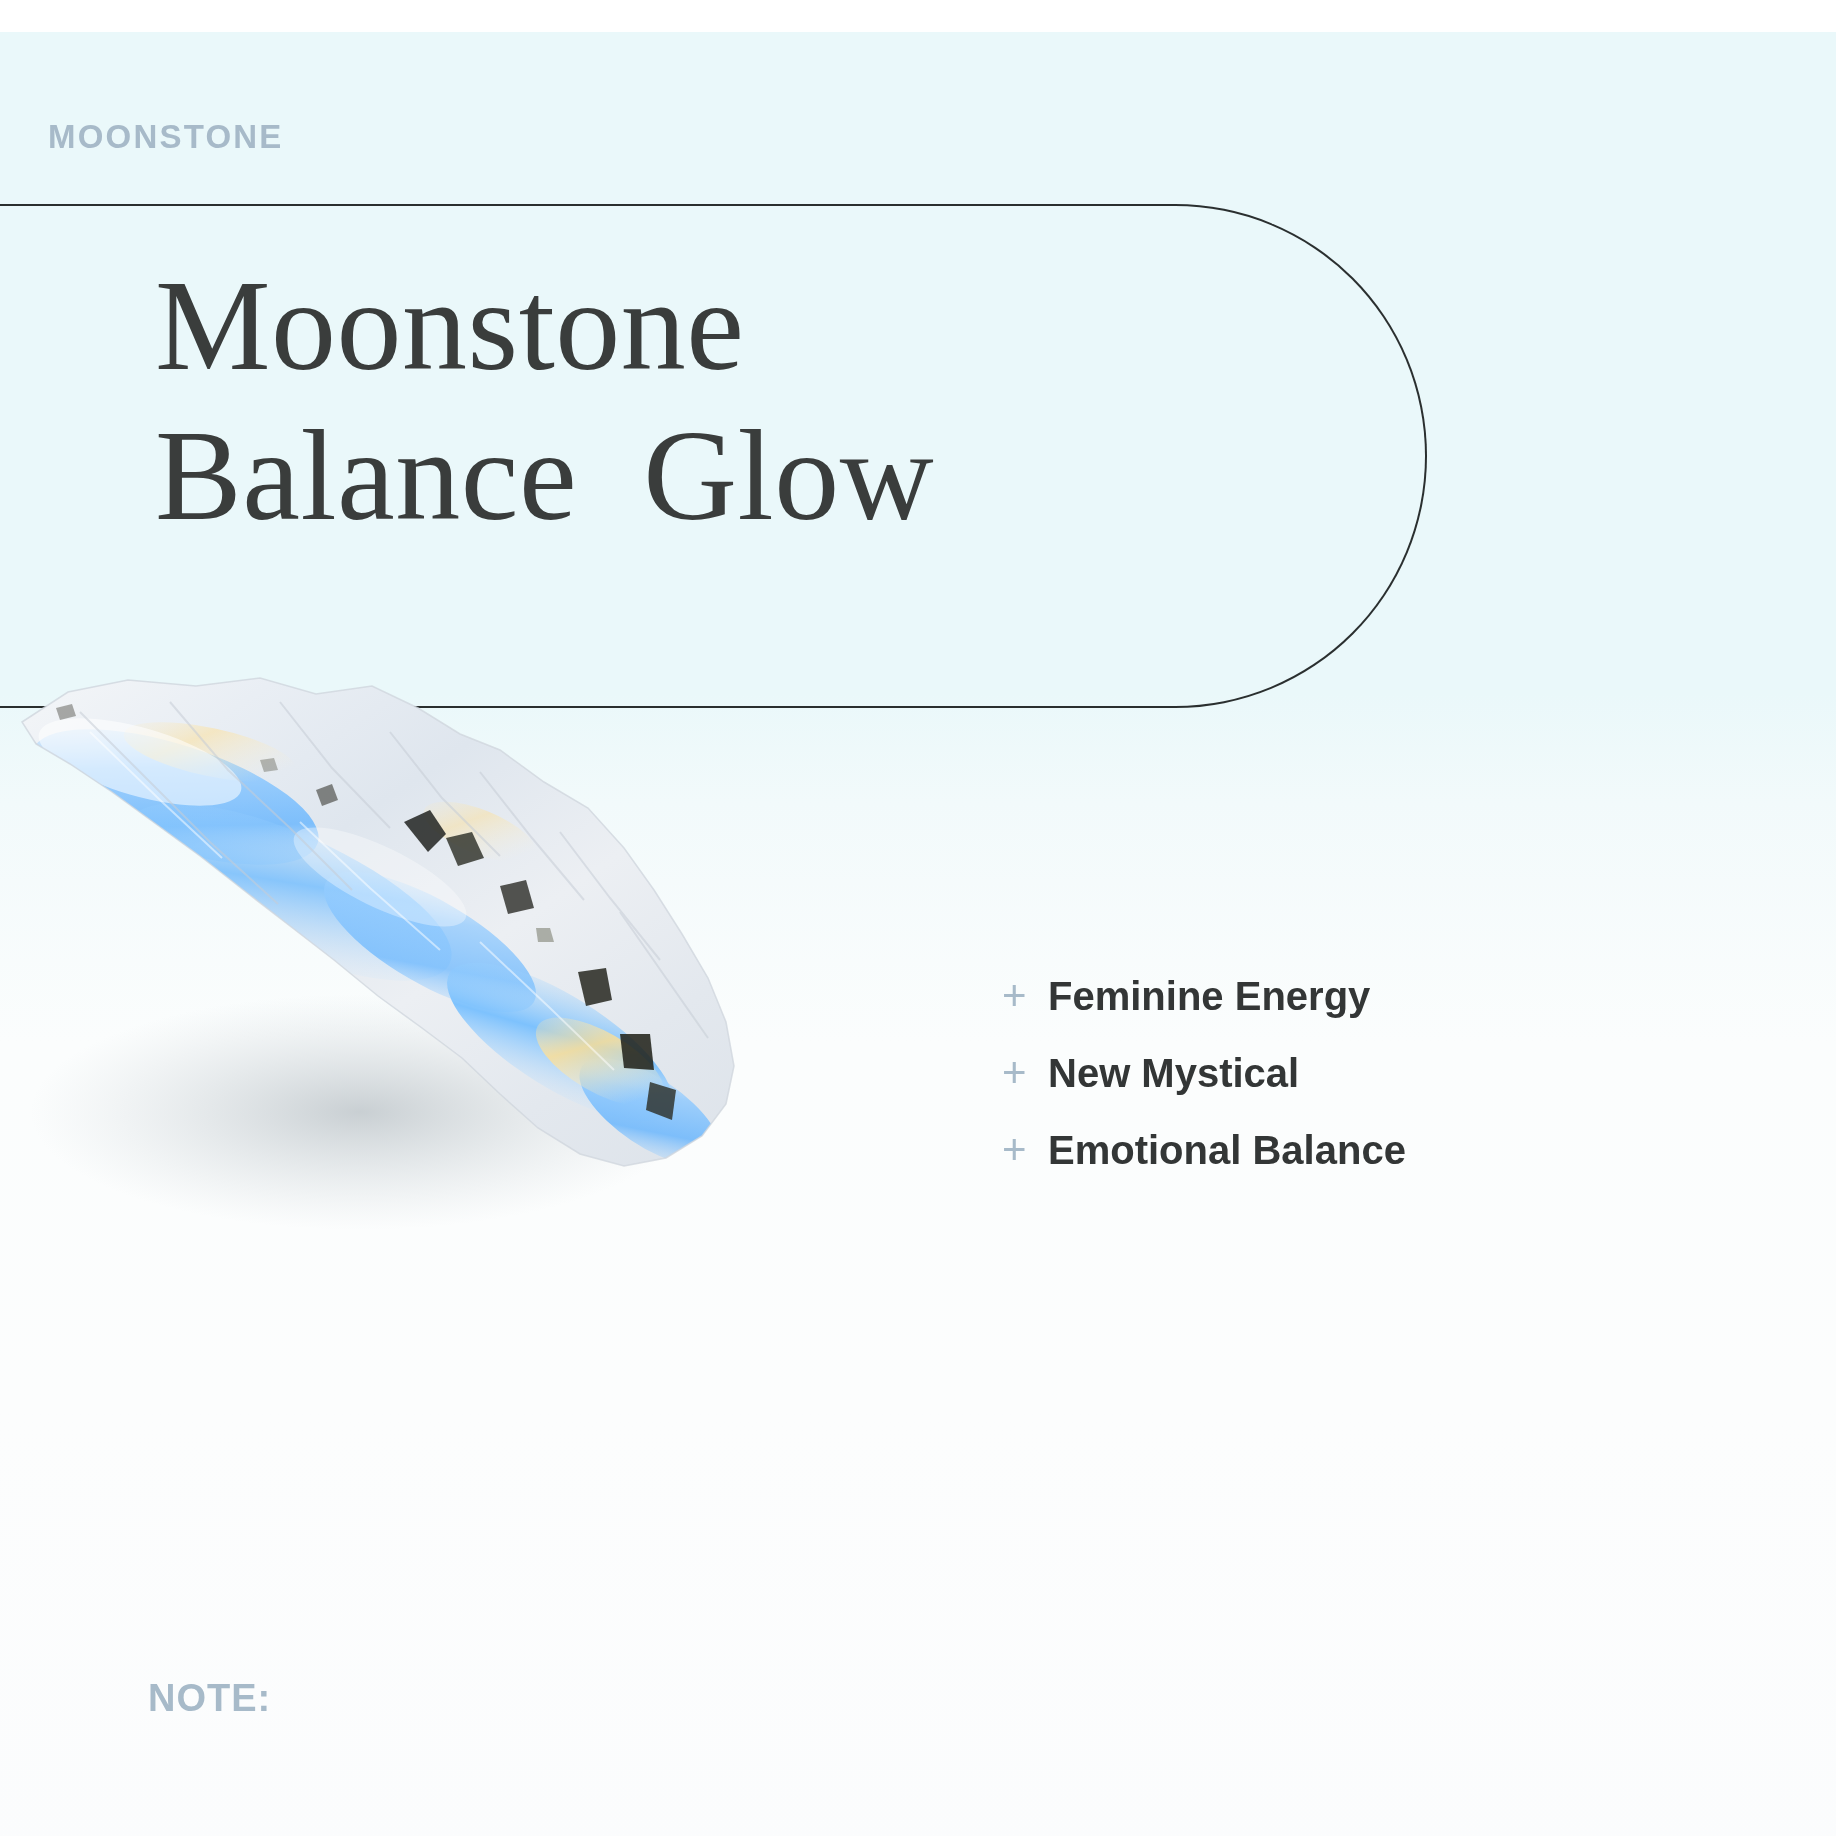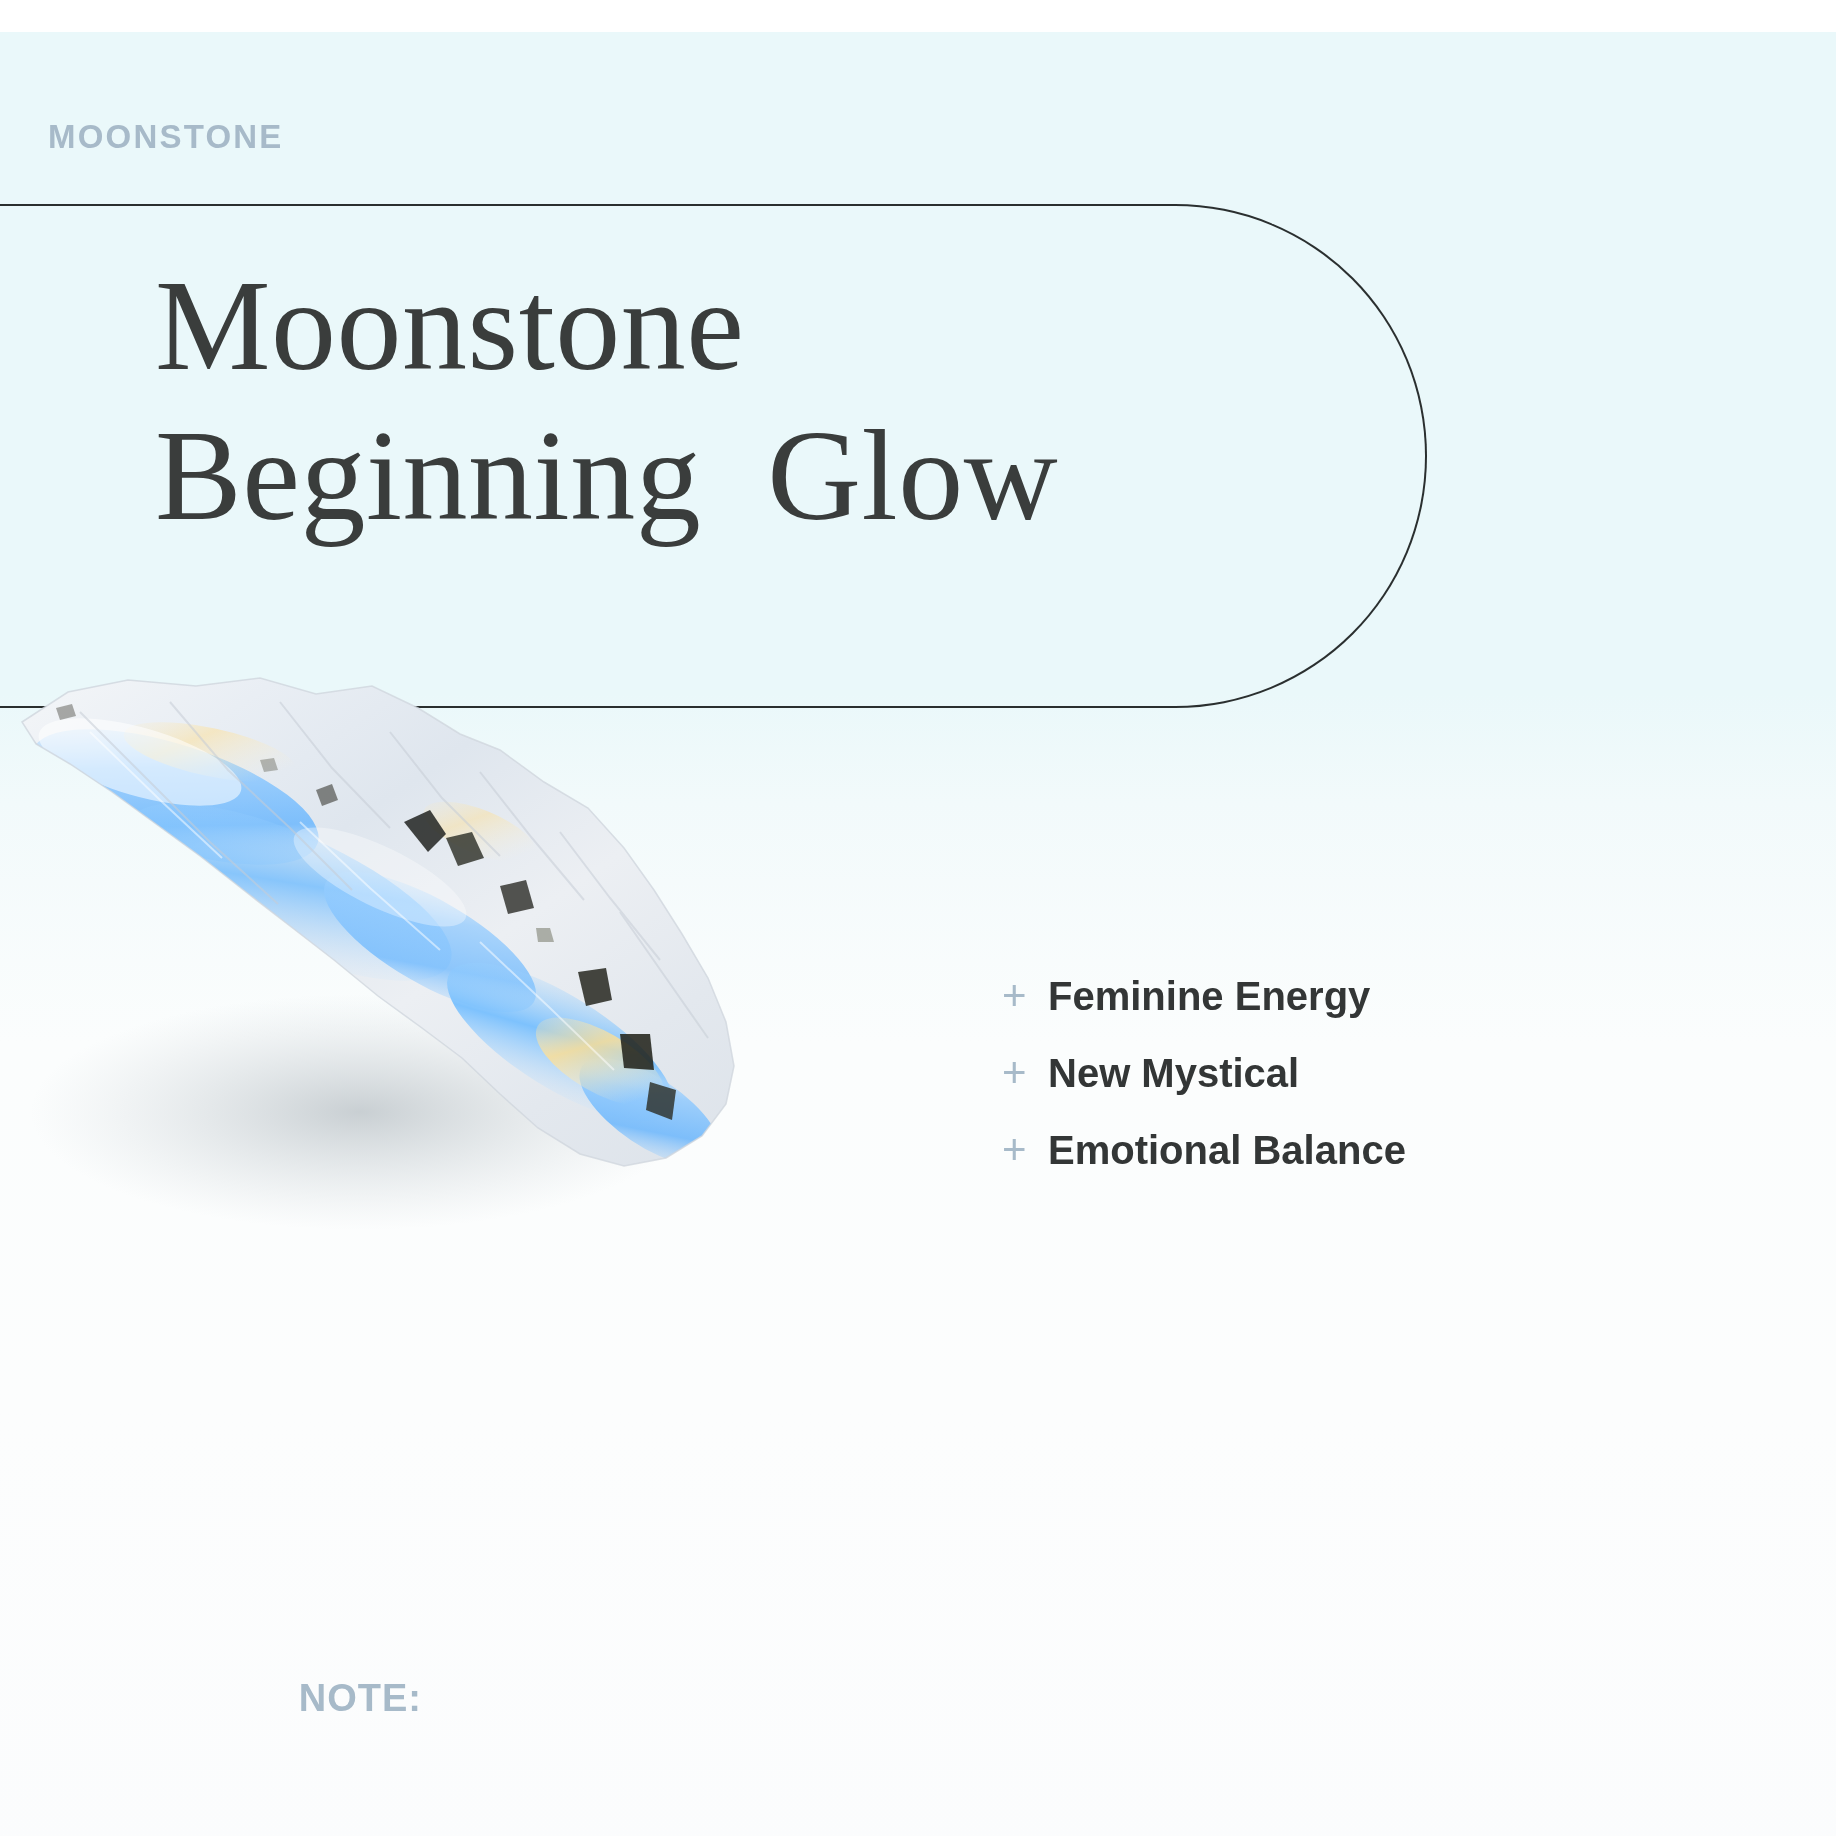--- a/index.html
+++ b/index.html
@@ -115,26 +115,25 @@
     width: 46px;
     flex: 0 0 46px;
     color: #a7bac9;
     font-size: 42px;
     font-weight: normal;
   }
 
   
   .note-row {
     position: absolute;
-    left: 162px;
+    left: 148px;
     top: 1636px;
     width: 1640px;
     display: flex;
     align-items: flex-start;
-    text-align: right;
   }
   .note-label {
     flex: 0 0 260px;
     font-size: 38px;
     font-weight: bold;
     color: #a7bac9;
     letter-spacing: 1px;
     line-height: 1.5;
     padding-top: 2px;
   }
@@ -149,21 +148,21 @@
 <body>
 
 <div class="page">
 
   <div class="eyebrow">MOONSTONE</div>
 
   <div class="title-card"></div>
 
   <div class="title-block">
     <div class="title-line">Moonstone</div>
-    <div class="title-line">Beginning  Glow</div>
+    <div class="title-line">Balance  Glow</div>
   </div>
 
   <div class="crystal-wrap">
     <svg width="860" height="620" viewBox="0 0 860 620">
       <defs>
         <linearGradient id="bodyGrad" x1="0" y1="0" x2="1" y2="1">
           <stop offset="0%" stop-color="#f4f6f8"></stop>
           <stop offset="18%" stop-color="#e9eef4"></stop>
           <stop offset="38%" stop-color="#dfe6ee"></stop>
           <stop offset="60%" stop-color="#eceff3"></stop>

